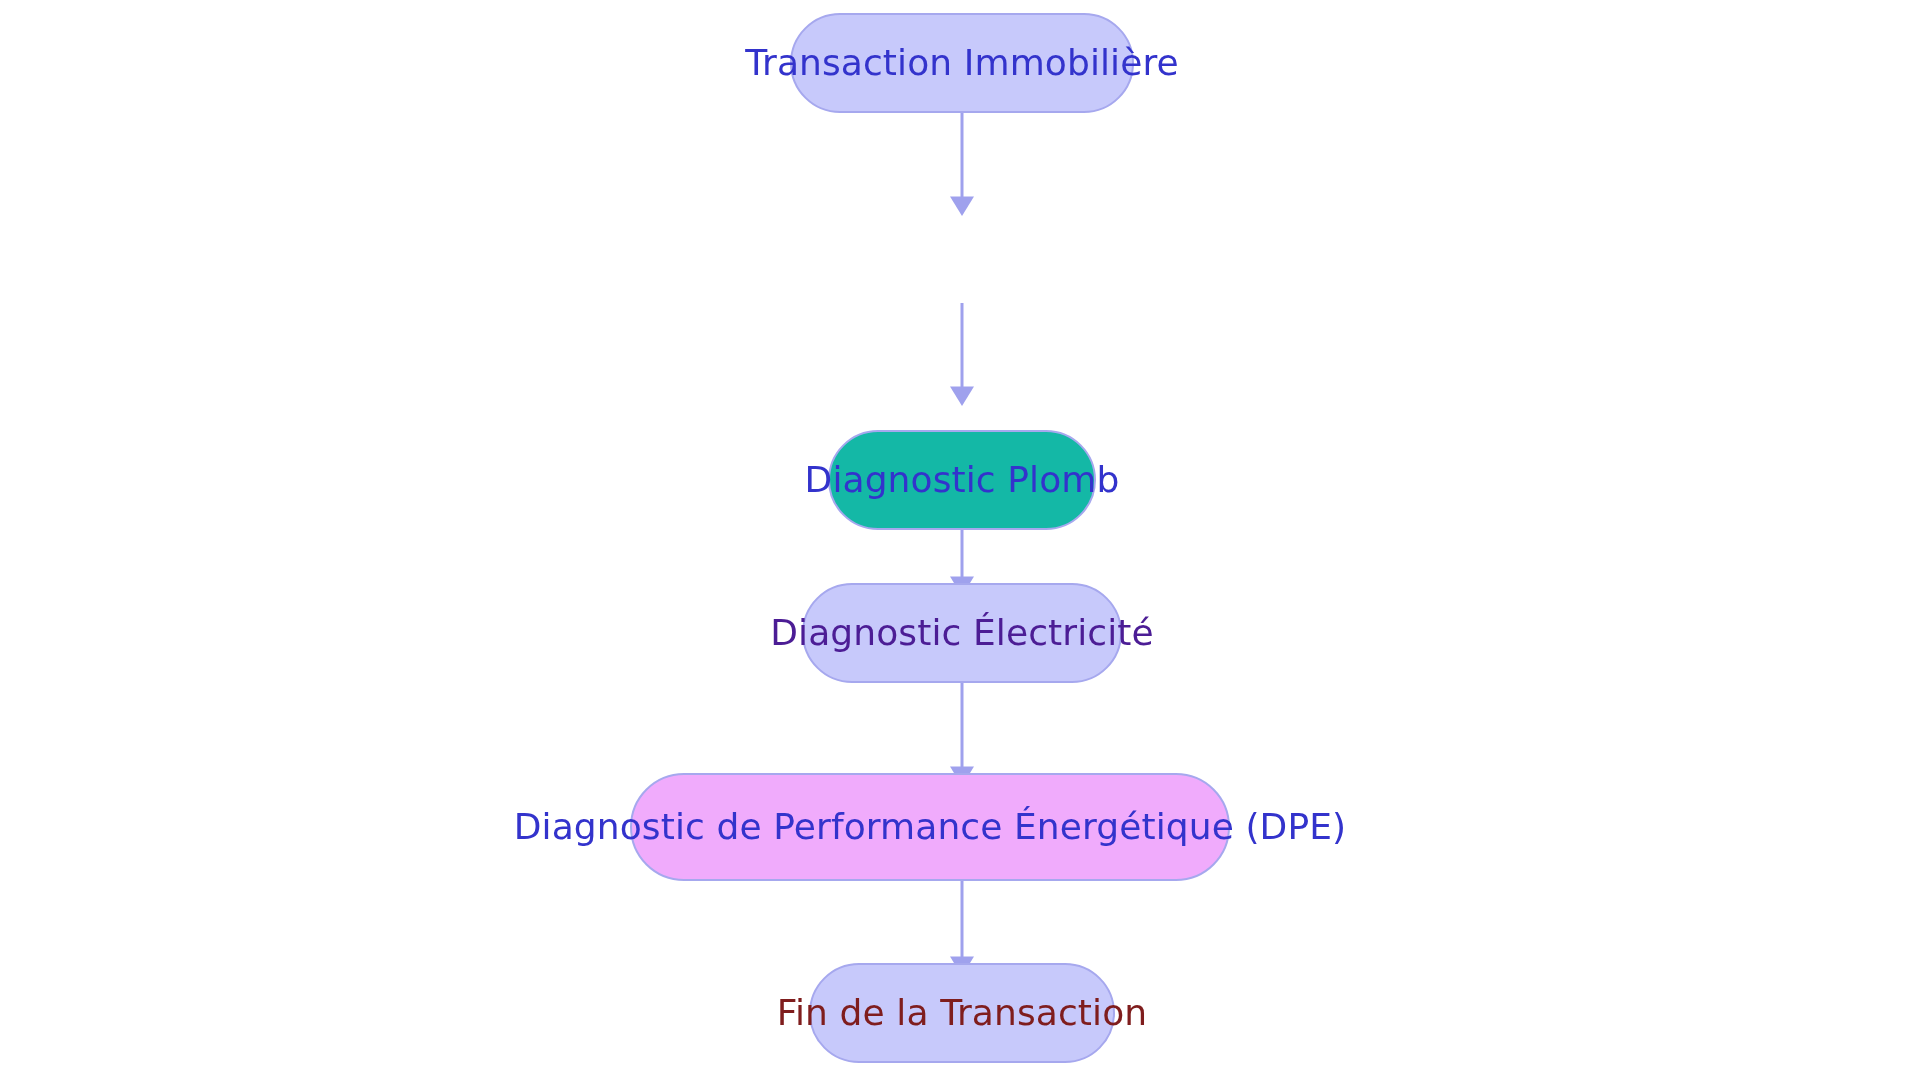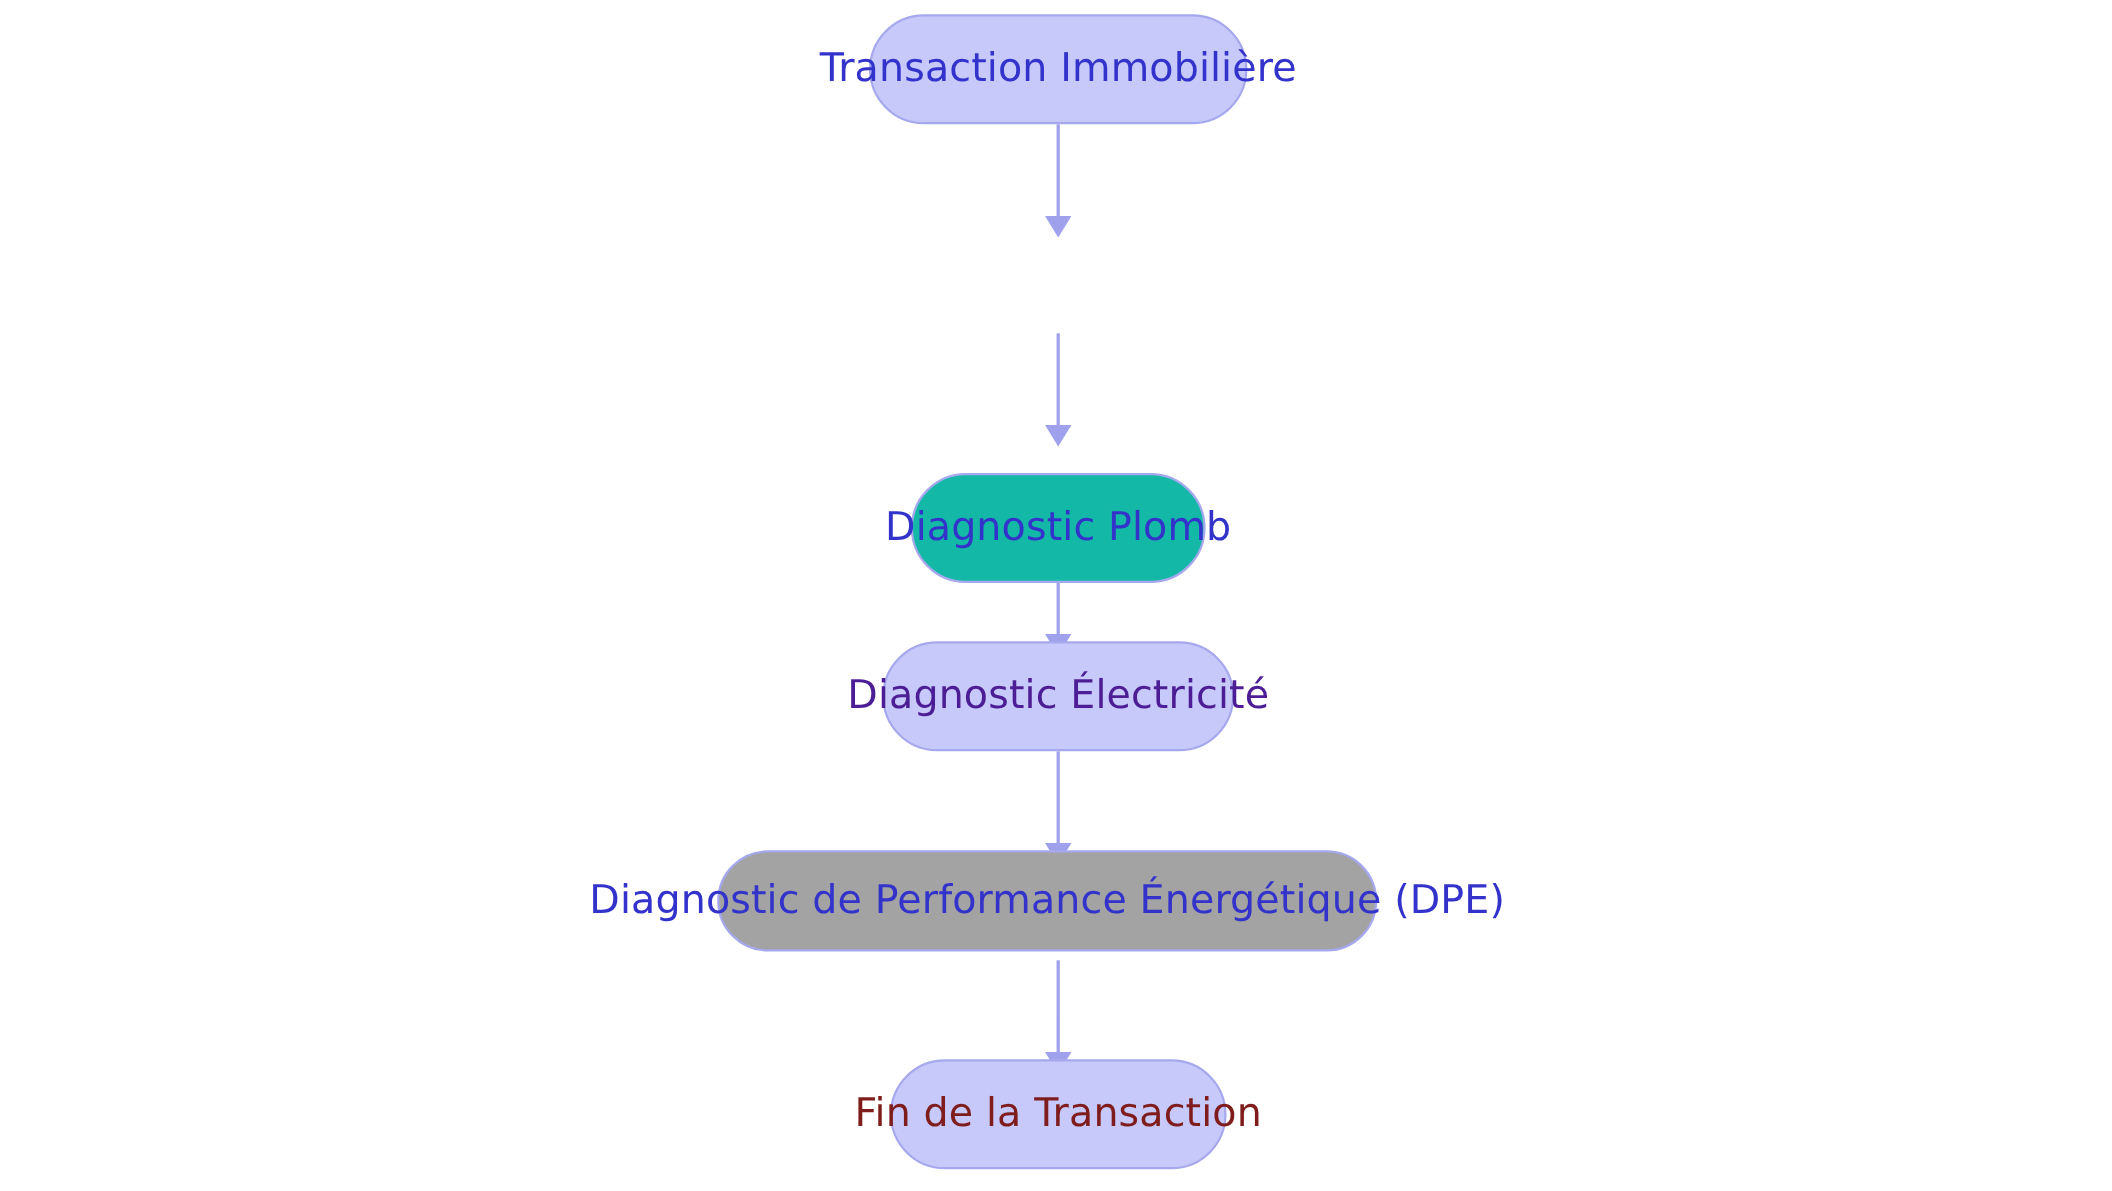--- a/index.html
+++ b/index.html
@@ -88,21 +88,21 @@
   <div id="node-layer">
       <div class="flow-node" style="left: 962px; top: 13px; width: 344px; height: 100px; background: rgb(199, 201, 251); border-color: rgb(166, 168, 238);">
         <span class="flow-node-label" style="color: rgb(51, 51, 204);">Transaction Immobilière</span>
       </div>
       <div class="flow-node" style="left: 962px; top: 393px; width: 268px; height: 100px; background: #14b8a6; border-color: rgb(166, 168, 238); margin-top: 37px;">
         <span class="flow-node-label" style="color: rgb(51, 51, 204);">Diagnostic Plomb</span>
       </div>
       <div class="flow-node" style="left: 962px; top: 583px; width: 320px; height: 100px; background: rgb(199, 201, 251); border-color: rgb(166, 168, 238);">
         <span class="flow-node-label" style="color: #4c1d95;">Diagnostic Électricité</span>
       </div>
-      <div class="flow-node" style="left: 952px; top: 773px; width: 600px; height: 92px; background: #a3a3a3; border-color: rgb(166, 168, 238);">
+      <div class="flow-node" style="left: 930px; top: 773px; width: 600px; height: 108px; background: #f0abfc; border-color: rgb(166, 168, 238);">
         <span class="flow-node-label" style="color: rgb(51, 51, 204);">Diagnostic de Performance Énergétique (DPE)</span>
       </div>
       <div class="flow-node" style="left: 962px; top: 963px; width: 306px; height: 100px; background: rgb(199, 201, 251); border-color: rgb(166, 168, 238);">
         <span class="flow-node-label" style="color: #7f1d1d;">Fin de la Transaction</span>
       </div>
     </div>
 
 </div>
 
 </body></html>

